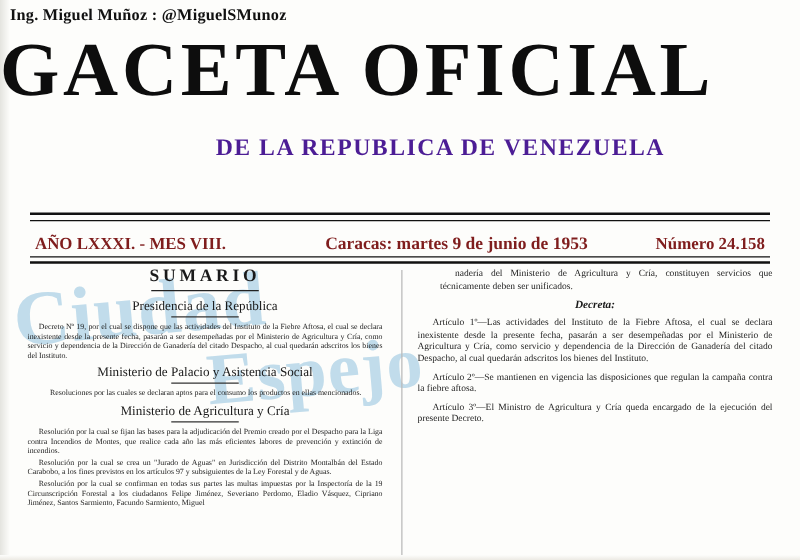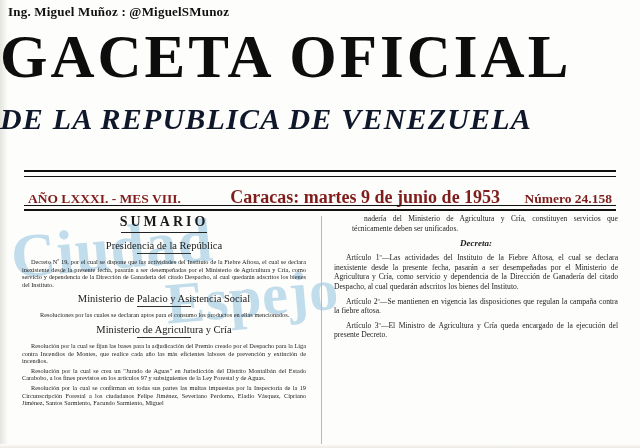--- a/index.html
+++ b/index.html
@@ -40,27 +40,26 @@
     font-weight: bold;
     font-size: 61px;
     line-height: 66px;
     letter-spacing: 3px;
     color: #0d0d0d;
     white-space: nowrap;
   }
   .masthead .sub-title {
     font-family: "Liberation Serif", serif;
     font-weight: bold;
-    font-size: 30px;
+    font-size: 19px;
     line-height: 30px;
     letter-spacing: 1.2px;
     margin-top: 14px;
-    color: #0f172a;
-    white-space: nowrap;
-    font-style: italic;
+    color: #4c1d95;
+    white-space: nowrap;
   }
   
   .rule {
     position: absolute;
     left: 24px;
     width: 592px;
     background: #111;
   }
   .rule.thick { height: 2px; }
   .rule.thin { height: 1px; }
@@ -73,21 +72,21 @@
     display: flex;
     justify-content: space-between;
     align-items: baseline;
     font-family: "Liberation Serif", serif;
     font-weight: bold;
     font-size: 13.5px;
     color: #7f1d1d;
     white-space: nowrap;
   }
   .issue-line .center {
-    font-size: 18px;
+    font-size: 14px;
     margin-left: 25px;
   }
   
   .columns {
     position: absolute;
     top: 214px;
     left: 22px;
     width: 596px;
     height: 232px;
   }

